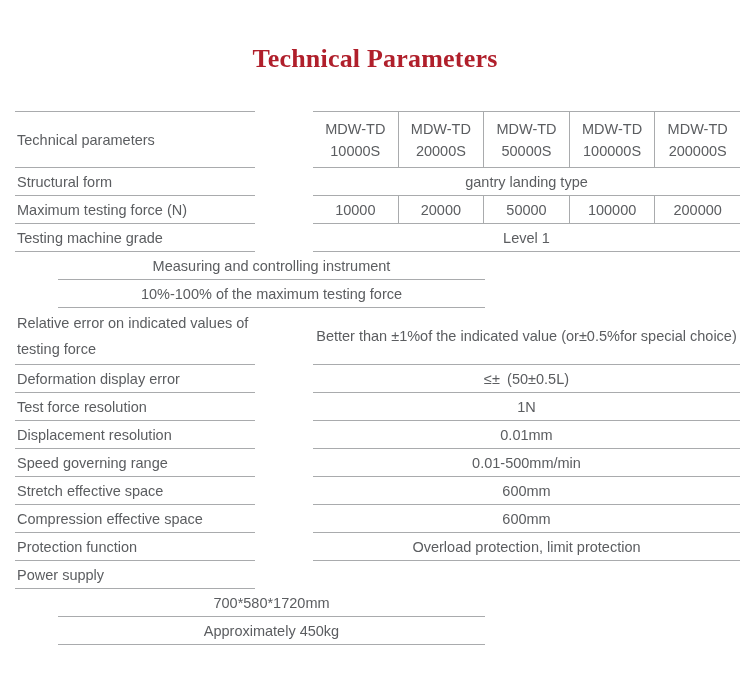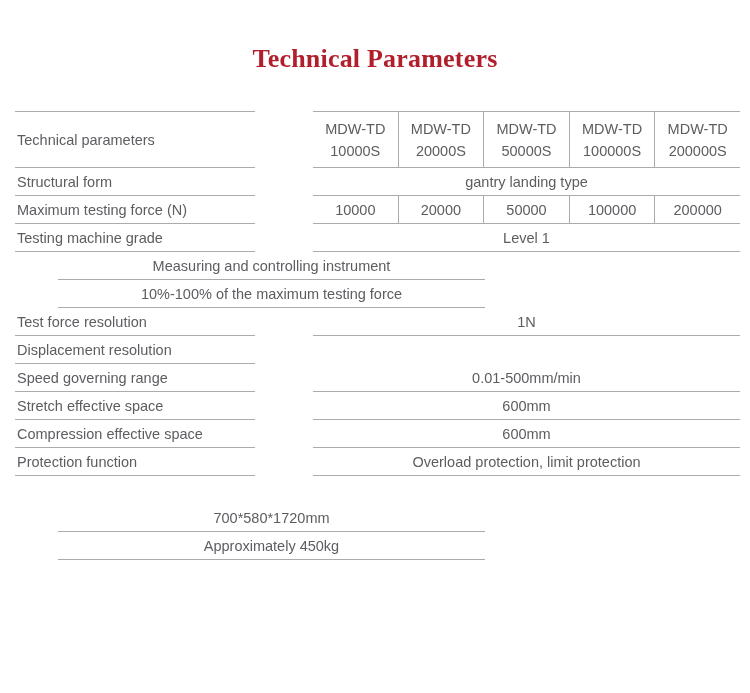--- a/index.html
+++ b/index.html
@@ -126,31 +126,42 @@
   <div class="row">
     <div class="gap-col"></div>
     <div class="value-area span-cell">Measuring and controlling instrument</div>
   </div>
 
   <div class="row">
     <div class="gap-col"></div>
     <div class="value-area span-cell">10%-100% of the maximum testing force</div>
   </div>
 
-
+  <div class="row tall">
+    <div class="label-cell">Relative error on indicated values of testing force</div>
+    <div class="gap-col"></div>
+    <div class="value-area span-cell">Better than ±1%of the indicated value (or±0.5%for special choice)</div>
+  </div>
+
+  <div class="row">
+    <div class="label-cell">Deformation display error</div>
+    <div class="gap-col"></div>
+    <div class="value-area span-cell">≤± (50±0.5L)</div>
+  </div>
 
   <div class="row">
     <div class="label-cell">Test force resolution</div>
     <div class="gap-col"></div>
     <div class="value-area span-cell">1N</div>
   </div>
 
   <div class="row">
     <div class="label-cell">Displacement resolution</div>
     <div class="gap-col"></div>
+    <div class="value-area span-cell">0.01mm</div>
   </div>
 
   <div class="row">
     <div class="label-cell">Speed governing range</div>
     <div class="gap-col"></div>
     <div class="value-area span-cell">0.01-500mm/min</div>
   </div>
 
   <div class="row">
     <div class="label-cell">Stretch effective space</div>
@@ -164,20 +175,21 @@
     <div class="value-area span-cell">600mm</div>
   </div>
 
   <div class="row">
     <div class="label-cell">Protection function</div>
     <div class="gap-col"></div>
     <div class="value-area span-cell">Overload protection, limit protection</div>
   </div>
 
   <div class="row">
+    <div class="label-cell">Power supply</div>
     <div class="gap-col"></div>
   </div>
 
   <div class="row">
     <div class="gap-col"></div>
     <div class="value-area span-cell">700*580*1720mm</div>
   </div>
 
   <div class="row">
     <div class="gap-col"></div>

